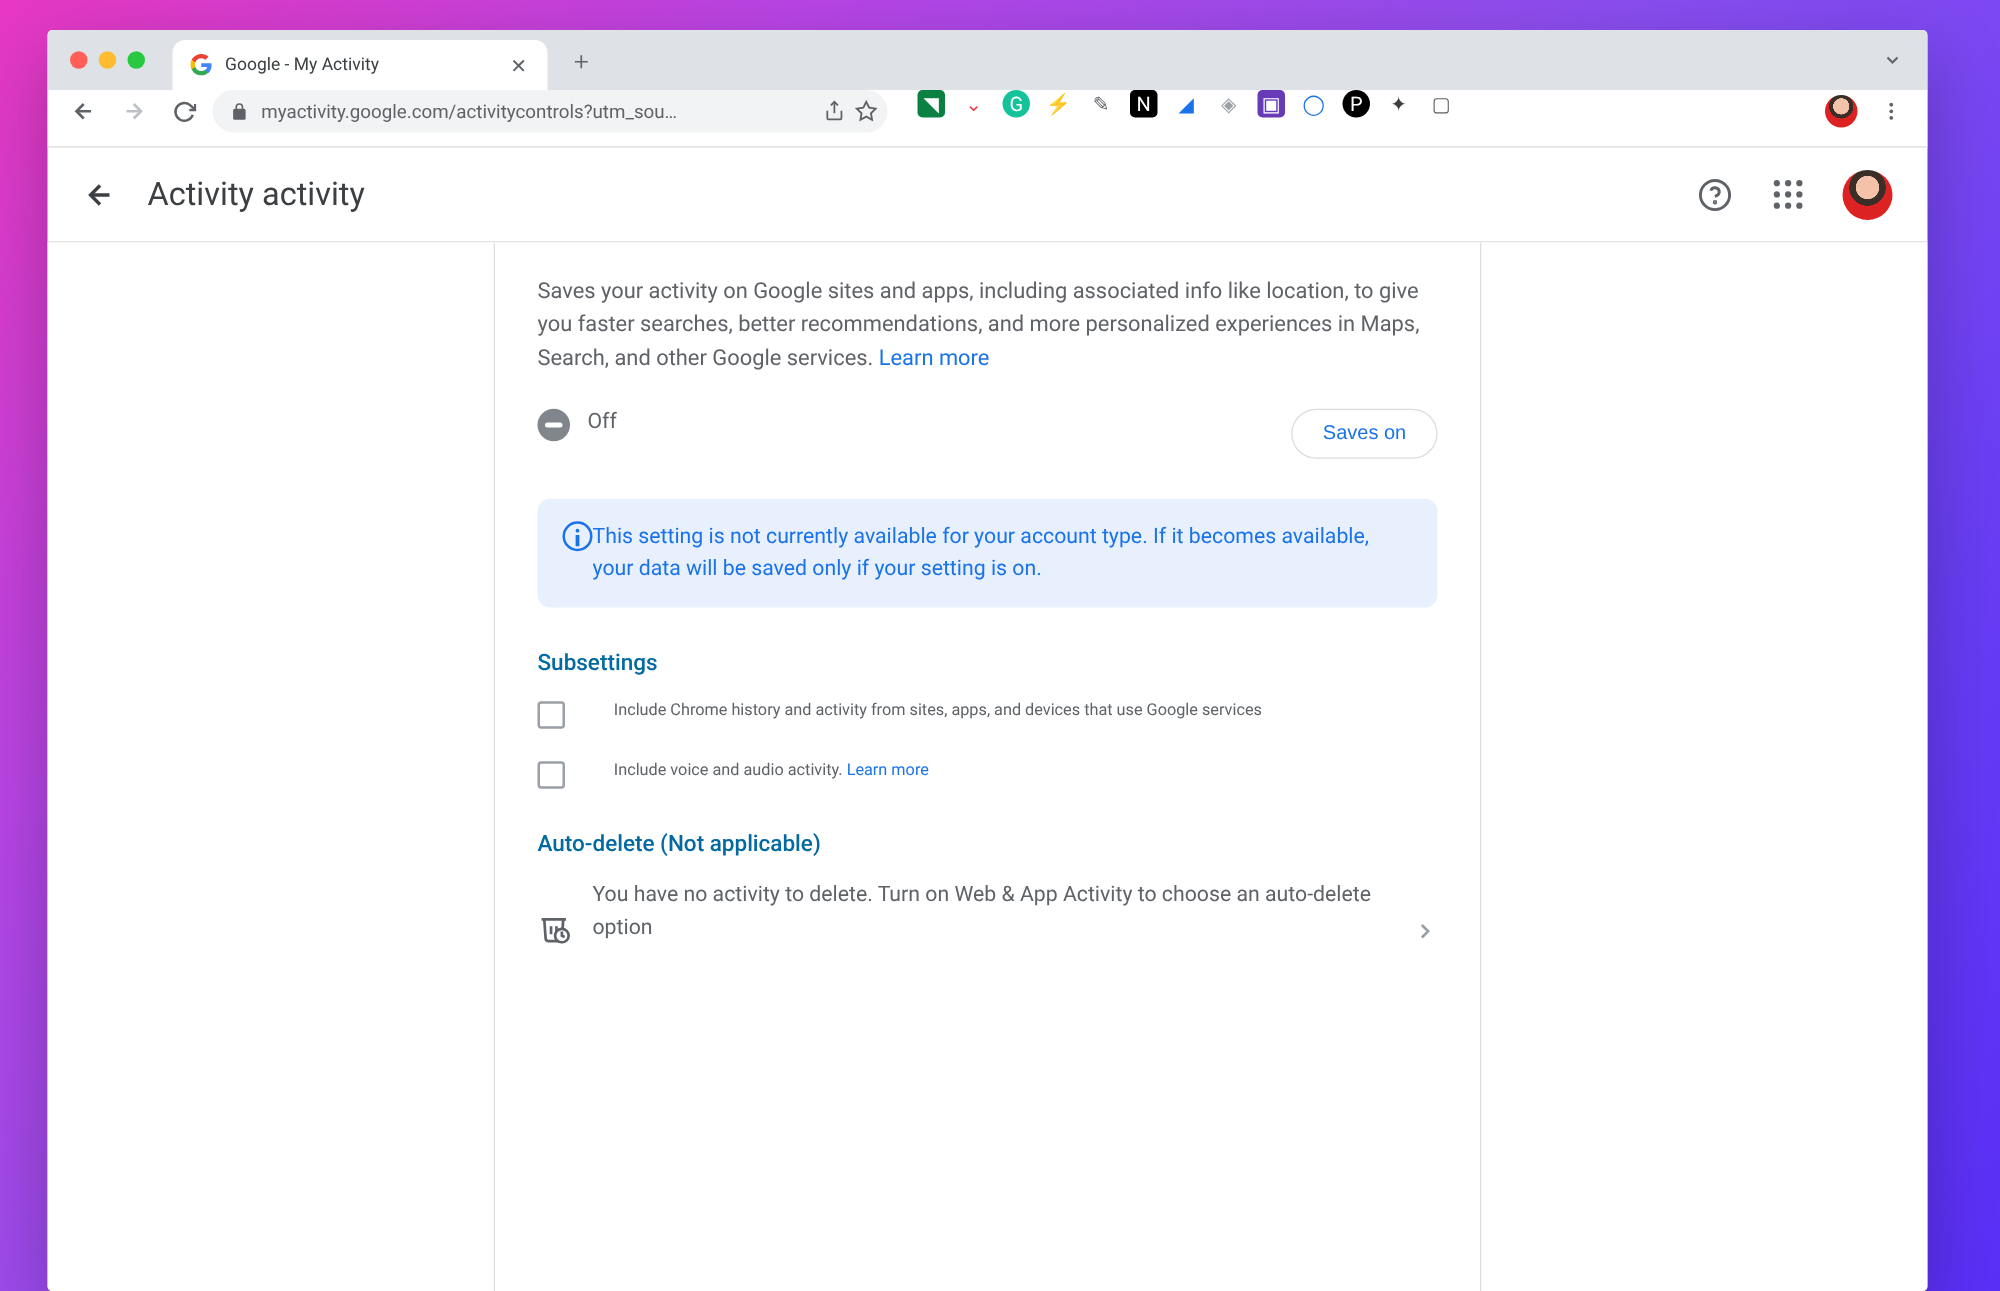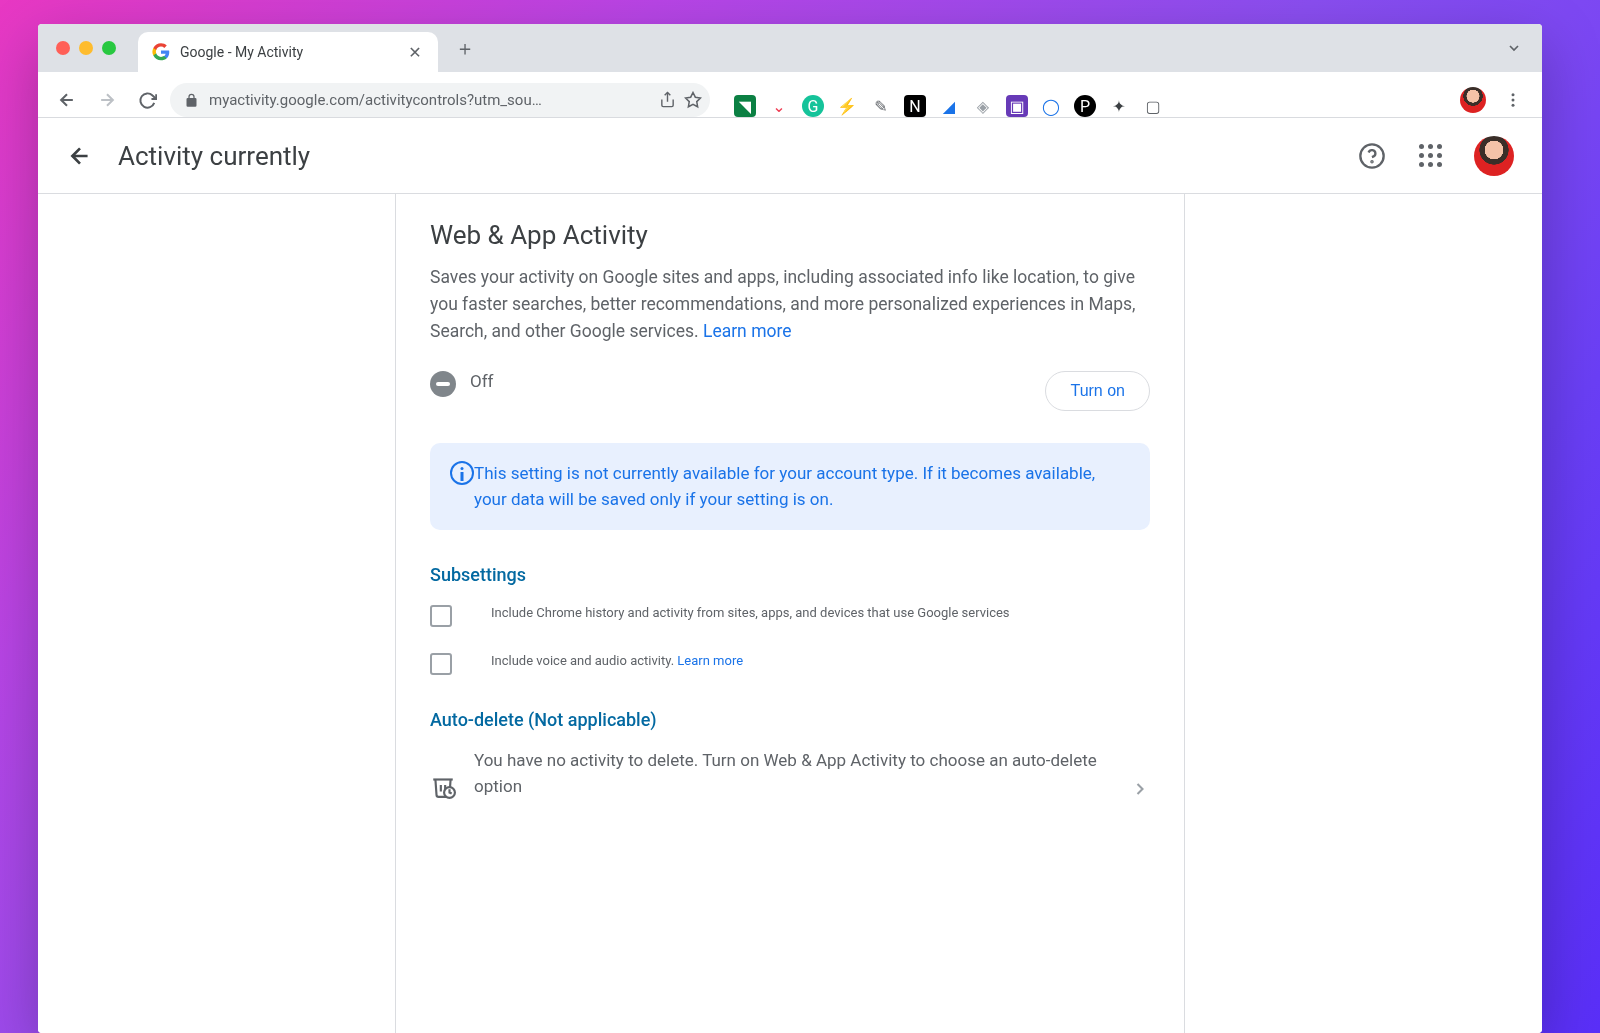--- a/index.html
+++ b/index.html
@@ -41,21 +41,21 @@
     font-size: 14px; color: #3c4043;
   }
   .favicon { width: 18px; height: 18px; flex: none; }
   .tab-title { flex: 1; white-space: nowrap; overflow: hidden; text-overflow: ellipsis; }
   .tab-close { width: 18px; height: 18px; display:flex; align-items:center; justify-content:center; color:#5f6368; font-size:16px; }
   .new-tab { width:30px; height:30px; margin-left:12px; display:flex; align-items:center; justify-content:center; color:#5f6368; font-size:20px; border-radius:50%; }
   .tabs-chevron { position:absolute; right:20px; color:#5f6368; }
 
   
   .toolbar {
-    height: 46px; background: #fff; display:flex; align-items:flex-end;
+    height: 46px; background: #fff; display:flex; align-items:flex-start;
     padding: 0 12px; gap: 6px; border-bottom: 1px solid #dadce0;
   }
   .navbtn { width:34px; height:34px; display:flex; align-items:center; justify-content:center; color:#5f6368; border-radius:50%; }
   .navbtn.disabled { color:#bdc1c6; }
   .omnibox {
     flex: 0 0 540px; height: 34px; background:#f1f3f4; border-radius: 17px;
     display:flex; align-items:center; padding: 0 8px 0 14px; gap:10px;
     color:#202124; font-size:15px;
   }
   .omnibox .url { flex:1; white-space:nowrap; overflow:hidden; text-overflow:ellipsis; }
@@ -207,21 +207,21 @@
     </div>
   </div>
 
   <div class="page-header">
     <div class="hdr-icon">
       <svg width="26" height="26" viewBox="0 0 24 24" fill="none" stroke="#3c4043" stroke-width="2.5">
           <line x1="19" y1="12" x2="5" y2="12"></line>
           <polyline points="12 19 5 12 12 5"></polyline>
         </svg>
     </div>
-    <h1>Activity currently</h1>
+    <h1>Activity activity</h1>
     <div class="hdr-right">
       <div class="hdr-icon">
         <svg width="28" height="28" viewBox="0 0 24 24" fill="none" stroke="#5f6368" stroke-width="2">
             <circle cx="12" cy="12" r="10"></circle>
             <path d="M9.09 9a3 3 0 0 1 5.83 1c0 2-3 3-3 3"></path>
             <circle cx="12" cy="17" r="0.5" fill="#5f6368"></circle>
           </svg>
       </div>
       <div class="hdr-icon">
         <div class="apps-grid">
@@ -235,28 +235,27 @@
             <span></span>
             <span></span>
           </div>
       </div>
       <div class="avatar-lg"></div>
     </div>
   </div>
 
   <div class="content-area">
     <div class="card">
-      <h2 class="section-title">Web &amp; App Activity</h2>
       <p class="desc">
         <span>Saves your activity on Google sites and apps, including associated info like location, to give you faster searches, better recommendations, and more personalized experiences in Maps, Search, and other Google services. </span><span class="link">Learn more</span>
       </p>
       <div class="status-row">
         <div class="off-icon"></div>
         <span class="off-label">Off</span>
-        <button class="turn-on-btn">Turn on</button>
+        <button class="turn-on-btn">Saves on</button>
       </div>
       <div class="info-banner">
         <div class="info-icon"></div>
         <div class="info-text">This setting is not currently available for your account type. If it becomes available, your data will be saved only if your setting is on.</div>
       </div>
       <h3 class="subsection-title">Subsettings</h3>
       <div class="checkbox-row">
         <div class="checkbox"></div>
         <div class="checkbox-label">Include Chrome history and activity from sites, apps, and devices that use Google services</div>
       </div>

